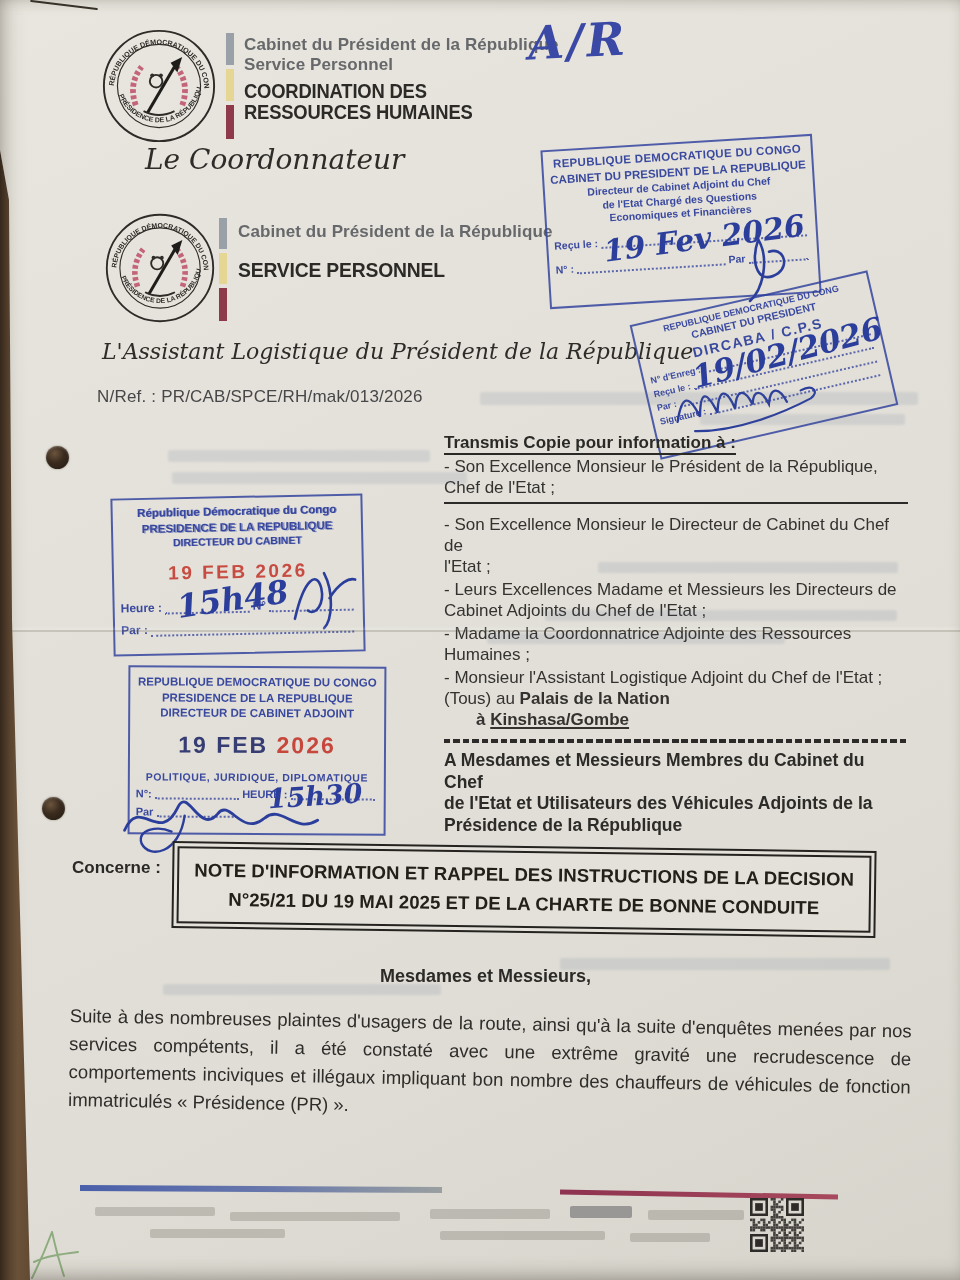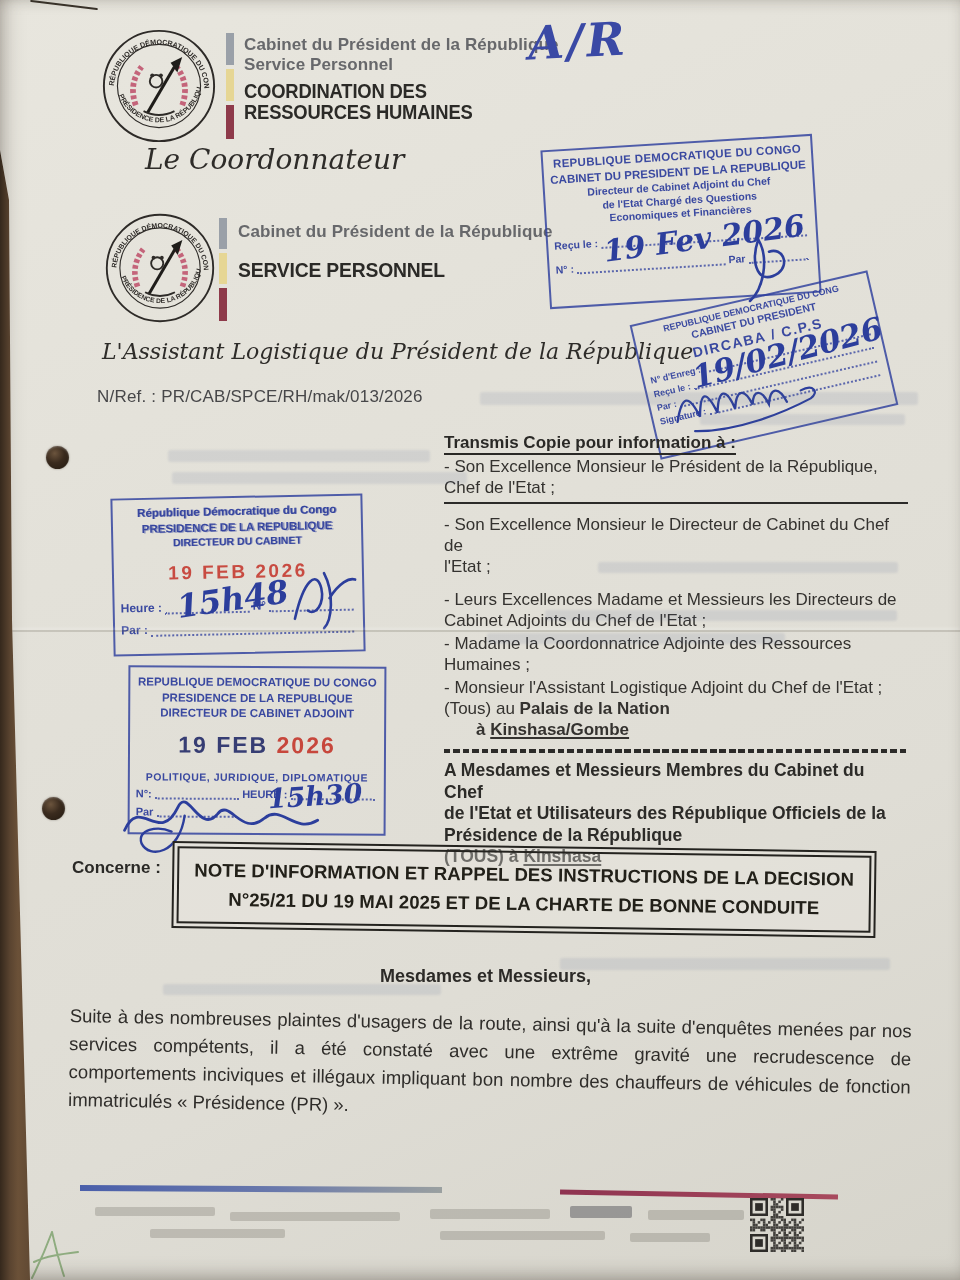--- a/index.html
+++ b/index.html
@@ -180,38 +180,35 @@
     </svg>
   </div>
 
   <div class="abs tcol" style="top:432px;">
     <div class="head"><span>Transmis Copie pour information à :</span></div>
     <div style="margin-top:3px;">- Son Excellence Monsieur le Président de la République,</div>
     <div class="ind">Chef de l'Etat ;</div>
     <div class="rule"></div>
     <div style="margin-top:10px;">- Son Excellence Monsieur le Directeur de Cabinet du Chef de</div>
     <div class="ind">l'Etat ;</div>
-    <div style="margin-top:12px;">- Leurs Excellences Madame et Messieurs les Directeurs de</div>
+    <div style="margin-top:2px;">- Leurs Excellences Madame et Messieurs les Directeurs de</div>
     <div class="ind">Cabinet Adjoints du Chef de l'Etat ;</div>
     <div style="margin-top:2px;">- Madame la Coordonnatrice Adjointe des Ressources</div>
     <div class="ind">Humaines ;</div>
     <div style="margin-top:2px;">- Monsieur l'Assistant Logistique Adjoint du Chef de l'Etat ;</div>
     <div class="ind">
       <span>(Tous) au</span>&nbsp;<span class="bold">Palais de la Nation</span>
     </div>
     <div class="ind2 bold">
       <span>à</span>&nbsp;<span class="und">Kinshasa/Gombe</span>
     </div>
     <div class="dashrule"></div>
     <div class="addr">A Mesdames et Messieurs Membres du Cabinet du Chef</div>
-    <div class="addr ind">de l'Etat et Utilisateurs des République Officiels de la</div>
+    <div class="addr ind">de l'Etat et Utilisateurs des Véhicules Adjoints de la</div>
     <div class="addr ind">Présidence de la République</div>
-    <div class="addr ind">
-      <span>(TOUS) à</span>&nbsp;<span class="und">Kinshasa</span>
-    </div>
   </div>
 
   <div class="abs stamp" style="left:112px;top:496px;width:248px;height:148px;transform:rotate(-1.2deg);padding-top:6px;border-width:2.8px;">
     <div class="s-md" style="text-shadow:1px 0 0 rgba(45,62,158,.5);">République Démocratique du Congo</div>
     <div class="s-md" style="text-shadow:1.5px .5px 0 rgba(45,62,158,.45);">PRESIDENCE DE LA REPUBLIQUE</div>
     <div class="s-sm" style="text-shadow:1px 0 0 rgba(45,62,158,.4);">DIRECTEUR DU CABINET</div>
     <div class="reddate" style="font-size:19px;margin-top:12px;">19 FEB 2026</div>
     <div class="row" style="margin-top:16px;font-size:12px;">
       <span>Heure :</span>
         <span class="leader"></span>

